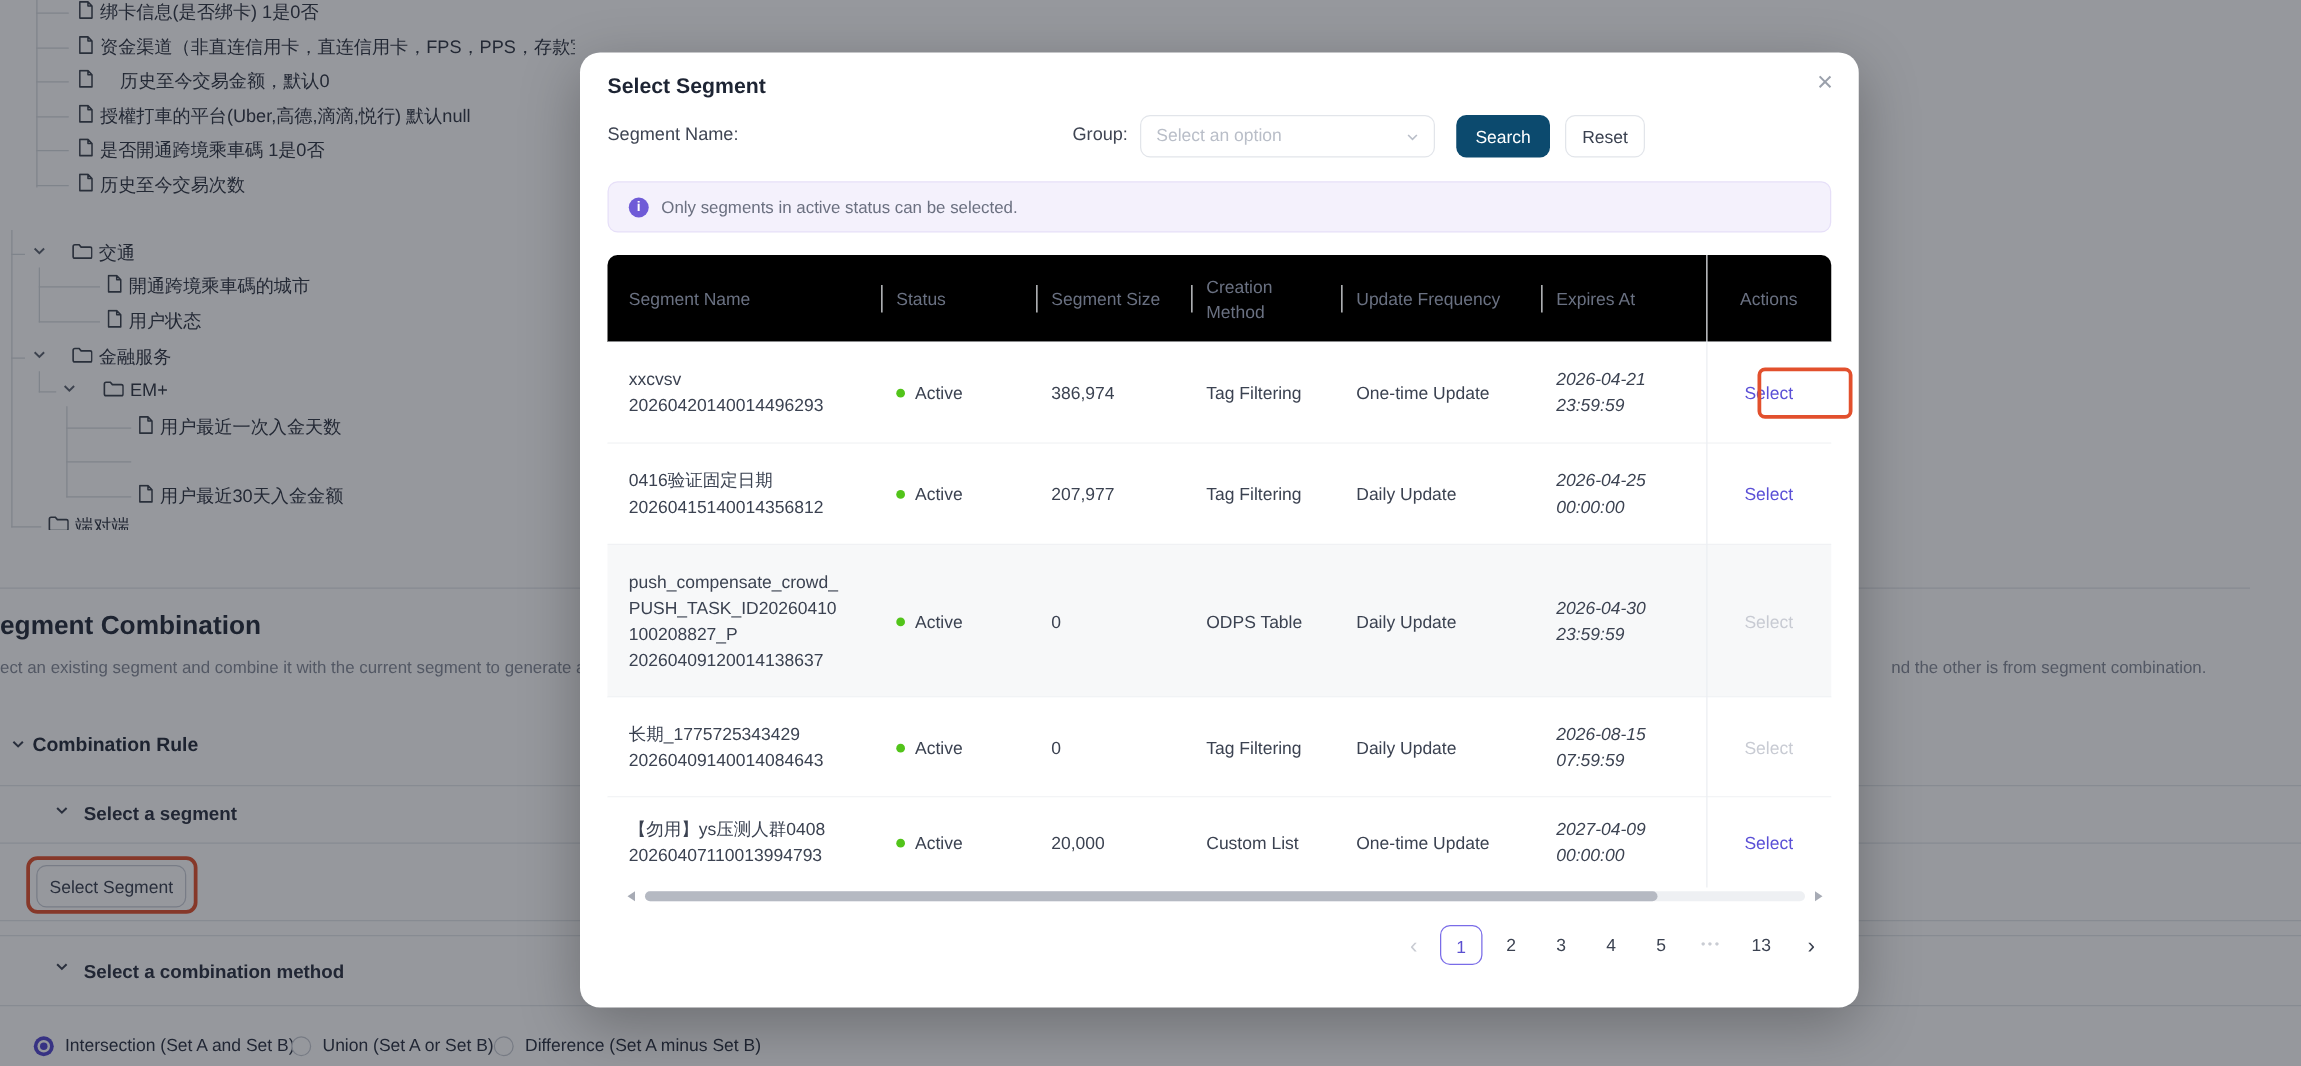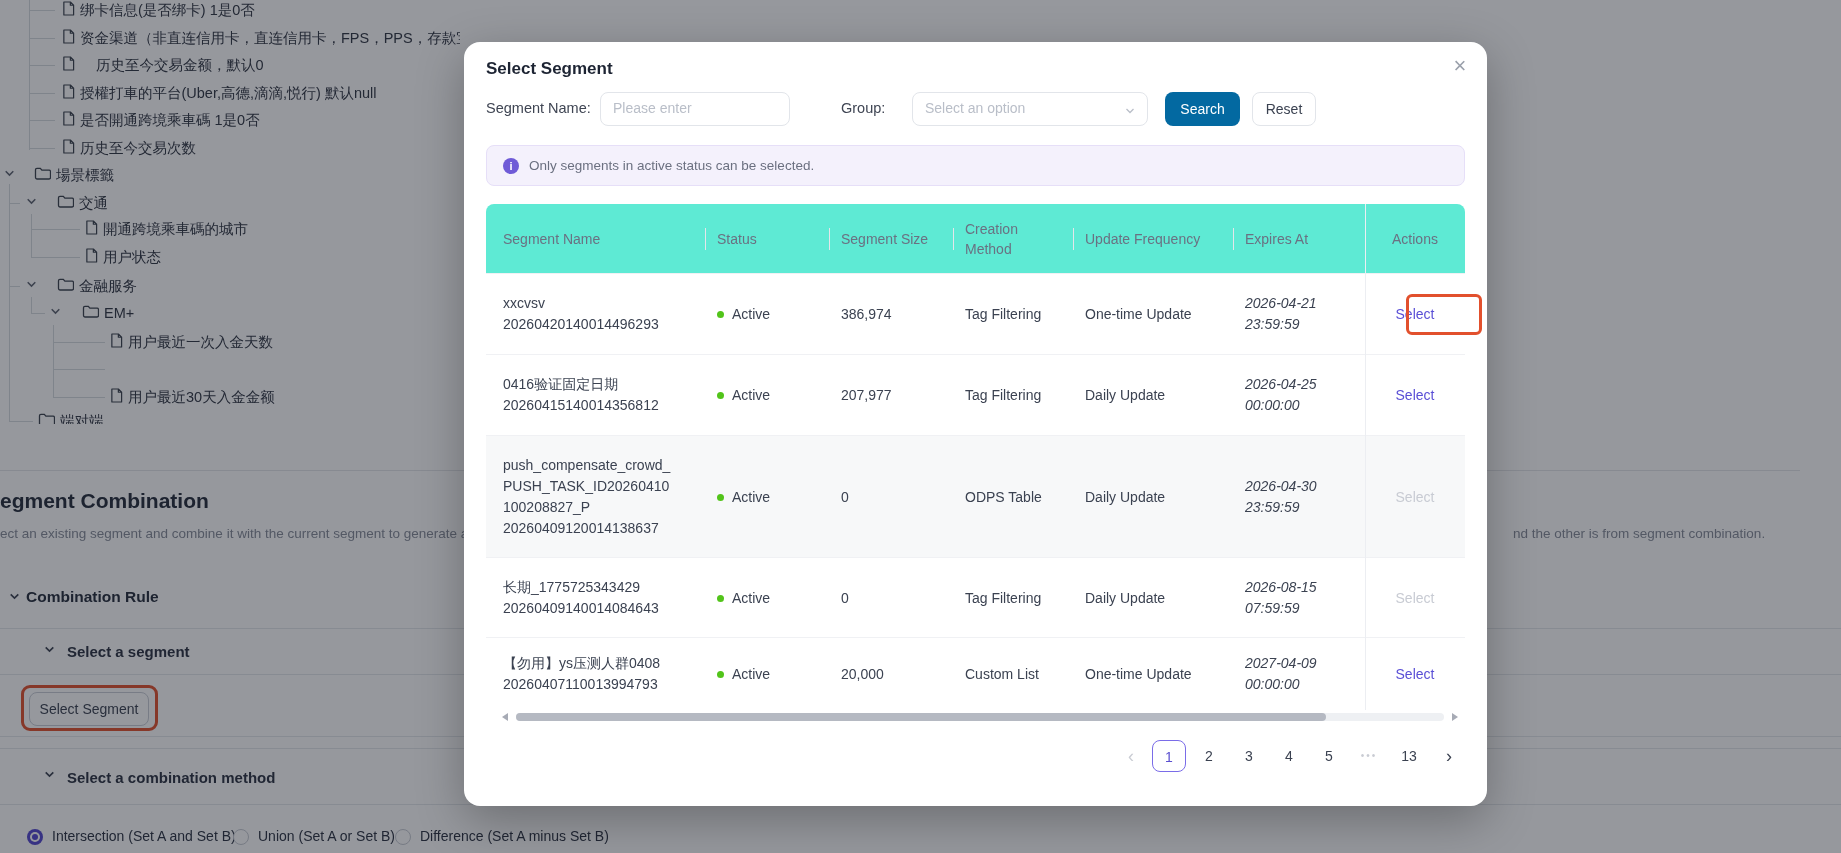--- a/index.html
+++ b/index.html
@@ -40,33 +40,33 @@
   .overlay { position:absolute; inset:0; background:rgba(22,26,38,0.45); z-index:10; }
   .modal { position:absolute; left:464px; top:42px; width:1023px; height:764px; background:#fff;
       border-radius:16px; box-shadow:0 14px 48px rgba(0,0,0,0.28); z-index:20; }
   .m-title { position:absolute; left:22px; top:17px; font-size:17px; font-weight:700; color:#1d2433; }
   .m-close { position:absolute; left:981px; top:10px; width:30px; height:30px; font-size:22px; color:#9aa0ab;
       text-align:center; line-height:28px; cursor:pointer; }
   .f-label { position:absolute; top:58px; font-size:14.5px; color:#3f4553; white-space:nowrap; }
   .f-input { position:absolute; top:50px; height:34px; border:1px solid #e2e5ea; border-radius:8px; background:#fff; }
   .f-ph { position:absolute; left:12px; top:7px; font-size:14px; color:#b9bec8; white-space:nowrap; }
   .f-chev { position:absolute; right:11px; top:10px; }
-  .btn-primary { position:absolute; top:50px; height:34px; background:#0369a1; border:none; border-radius:8px;
+  .btn-primary { position:absolute; top:50px; height:34px; background:#0c4a6e; border:none; border-radius:8px;
       color:#fff; font-size:14px; cursor:pointer; }
   .btn-plain { position:absolute; top:50px; height:34px; background:#fff; border:1px solid #e2e5ea; border-radius:8px;
       color:#3a4150; font-size:14px; cursor:pointer; }
 
   .banner { position:absolute; left:22px; top:103px; width:979px; height:41px; background:#f4f1fc;
       border:1px solid #e6dff8; border-radius:8px; }
   .banner .ico { position:absolute; left:16px; top:12px; width:16px; height:16px; border-radius:50%;
       background:#6f5bd7; color:#fff; font-size:11px; font-weight:700; text-align:center; line-height:16px; }
   .banner .txt { position:absolute; left:42px; top:12px; font-size:13.5px; color:#6b7080; }
 
   .tbl { position:absolute; left:22px; top:162px; width:979px; height:522px; border-radius:8px; }
-  .thead { position:absolute; left:0; top:0; width:979px; height:70px; background:#5eead4; border-radius:8px 8px 0 0;
+  .thead { position:absolute; left:0; top:0; width:979px; height:70px; background:#000000; border-radius:8px 8px 0 0;
       border-bottom:1px solid #f0f1f4; }
   .th { position:absolute; top:50%; transform:translateY(-50%); font-size:14px; color:#6a7182; }
   .hsep { position:absolute; top:24px; width:1px; height:22px; background:#e4e6ea; }
   .vline-actions { position:absolute; left:879px; top:0; width:1px; height:506px; background:#eceef2; z-index:2; }
   .trowt { position:absolute; left:0; width:979px; background:#fff; border-bottom:1px solid #f0f1f4; }
   .trowt.shade { background:#f7f8f9; }
   .cell { position:absolute; top:50%; transform:translateY(-50%); font-size:14px; color:#3b4251; }
   .c-name { left:17px; line-height:21px; max-width:205px; }
   .c-status { left:231px; }
   .c-size { left:355px; }
@@ -152,29 +152,20 @@
               <path d="M2 1 h7 l3.5 3.5 v10.5 h-10.5 z M9 1 v3.5 h3.5" fill="none" stroke="#39404c" stroke-width="1.3" stroke-linejoin="round"></path>
             </svg></span>
         <span class="lbl" style="left:80px">是否開通跨境乘車碼 1是0否</span>
       </div>
       <div class="trow" style="top:134px">
         <span class="ticon" style="left:62px"><svg width="13" height="15" viewBox="0 0 14 16">
               <path d="M2 1 h7 l3.5 3.5 v10.5 h-10.5 z M9 1 v3.5 h3.5" fill="none" stroke="#39404c" stroke-width="1.3" stroke-linejoin="round"></path>
             </svg></span>
         <span class="lbl" style="left:80px">历史至今交易次数</span>
       </div>
-      <div class="trow" style="top:161px">
-        <span class="ticon" style="left:3px"><svg width="13" height="13" viewBox="0 0 12 12">
-              <path d="M2.5 4 L6 7.5 L9.5 4" fill="none" stroke="#5c6370" stroke-width="1.4"></path>
-            </svg></span>
-        <span class="ticon" style="left:34px"><svg width="17" height="14" viewBox="0 0 17 14">
-              <path d="M1.5 3.2 q0-1.4 1.4-1.4 h3.4 l1.6 1.9 h7.2 q1.4 0 1.4 1.4 v6 q0 1.4-1.4 1.4 h-12.2 q-1.4 0-1.4-1.4 z" fill="none" stroke="#39404c" stroke-width="1.3"></path>
-            </svg></span>
-        <span class="lbl" style="left:56px">場景標籤</span>
-      </div>
       <div class="trow" style="top:189px">
         <span class="ticon" style="left:25px"><svg width="13" height="13" viewBox="0 0 12 12">
               <path d="M2.5 4 L6 7.5 L9.5 4" fill="none" stroke="#5c6370" stroke-width="1.4"></path>
             </svg></span>
         <span class="ticon" style="left:57px"><svg width="17" height="14" viewBox="0 0 17 14">
               <path d="M1.5 3.2 q0-1.4 1.4-1.4 h3.4 l1.6 1.9 h7.2 q1.4 0 1.4 1.4 v6 q0 1.4-1.4 1.4 h-12.2 q-1.4 0-1.4-1.4 z" fill="none" stroke="#39404c" stroke-width="1.3"></path>
             </svg></span>
         <span class="lbl" style="left:79px">交通</span>
       </div>
       <div class="trow" style="top:215px">
@@ -281,24 +272,21 @@
     </div>
   </div>
 
   <div class="overlay"></div>
 
   <div class="modal">
     <div class="m-title">Select Segment</div>
     <div class="m-close">×</div>
 
     <span class="f-label" style="left:22px">Segment Name:</span>
-    <div class="f-input" style="left:136px;width:190px">
-      <span class="f-ph">Please enter</span>
-    </div>
-    <span class="f-label" style="left:377px">Group:</span>
+    <span class="f-label" style="left:394px">Group:</span>
     <div class="f-input" style="left:448px;width:236px">
       <span class="f-ph">Select an option</span>
       <span class="f-chev"><svg width="12" height="12" viewBox="0 0 12 12">
             <path d="M2.5 4 L6 7.5 L9.5 4" fill="none" stroke="#b9bec8" stroke-width="1.3"></path>
           </svg></span>
     </div>
     <button class="btn-primary" style="left:701px;width:75px">Search</button>
     <button class="btn-plain" style="left:788px;width:64px">Reset</button>
 
     <div class="banner">

